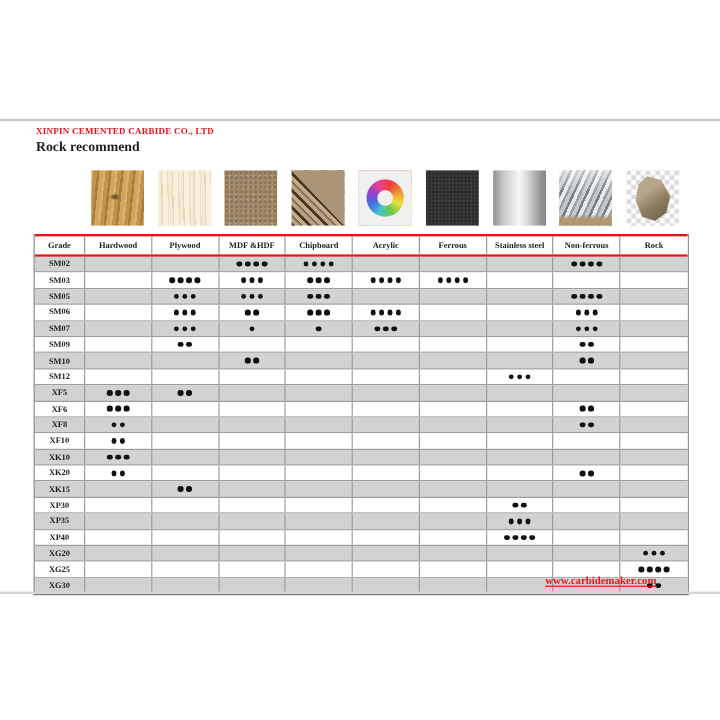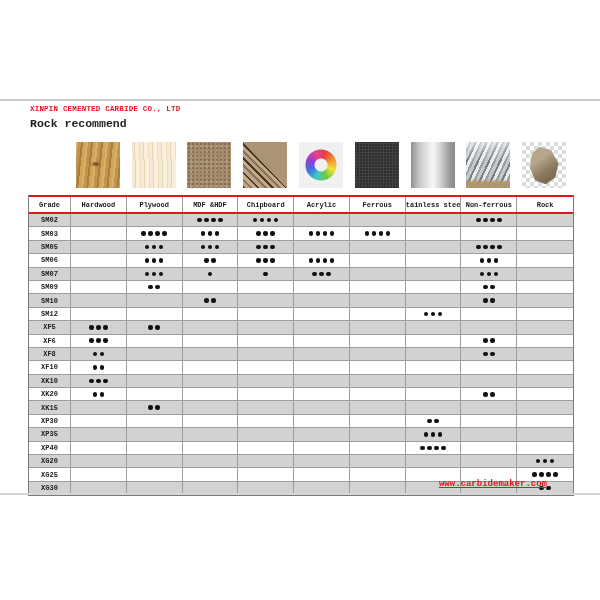--- a/index.html
+++ b/index.html
@@ -1,17 +1,17 @@
 <!DOCTYPE html>
 <html><head>
 <meta charset="utf-8">
 <style>
   html,body{margin:0;padding:0;background:#ffffff;}
   .canvas{position:relative;width:600px;height:600px;background:#ffffff;overflow:hidden;
-          font-family:Liberation Mono, monospace;-webkit-font-smoothing:antialiased;}
+          font-family:Liberation Serif, serif;-webkit-font-smoothing:antialiased;}
   .rule{position:absolute;left:0;width:600px;height:2px;background:#c9c9c9;}
   .rule.top{top:99px;}
   .rule.bottom{top:493px;background:#d6d6d6;}
   .company{position:absolute;left:30px;top:105px;font-size:7.5px;font-weight:bold;
            color:#e8141c;letter-spacing:.2px;}
   .title{position:absolute;left:30px;top:117px;font-size:11.5px;font-weight:bold;color:#1f1f1f;}
 
   
   .img-strip{position:absolute;left:28px;top:142px;width:544px;height:46px;display:grid;
              grid-template-columns:42px repeat(9,1fr);}

